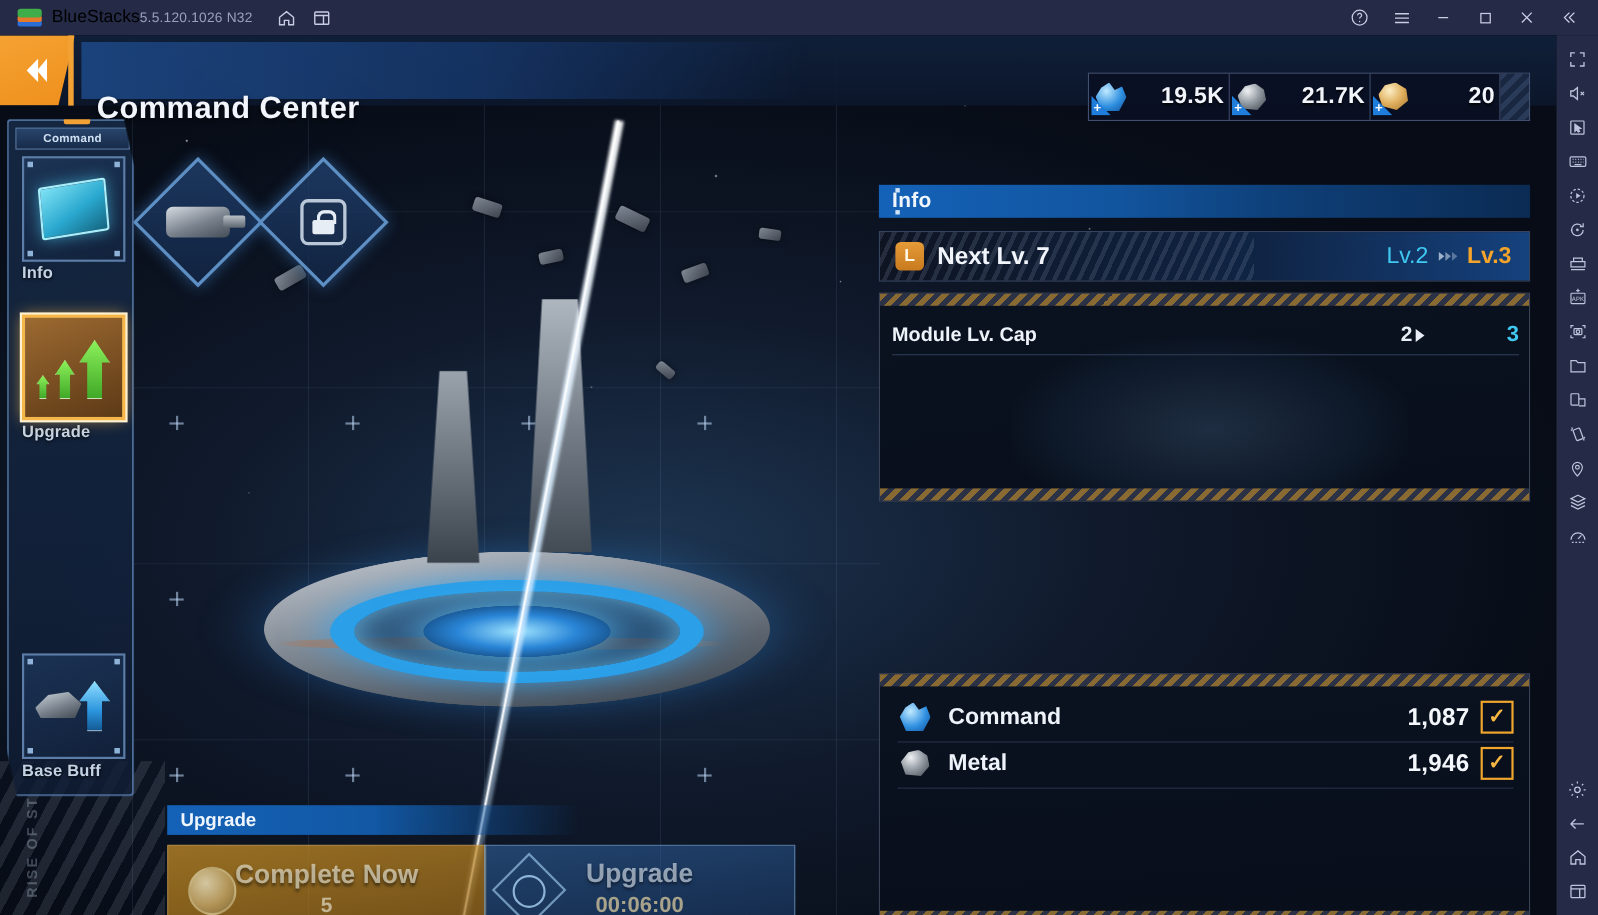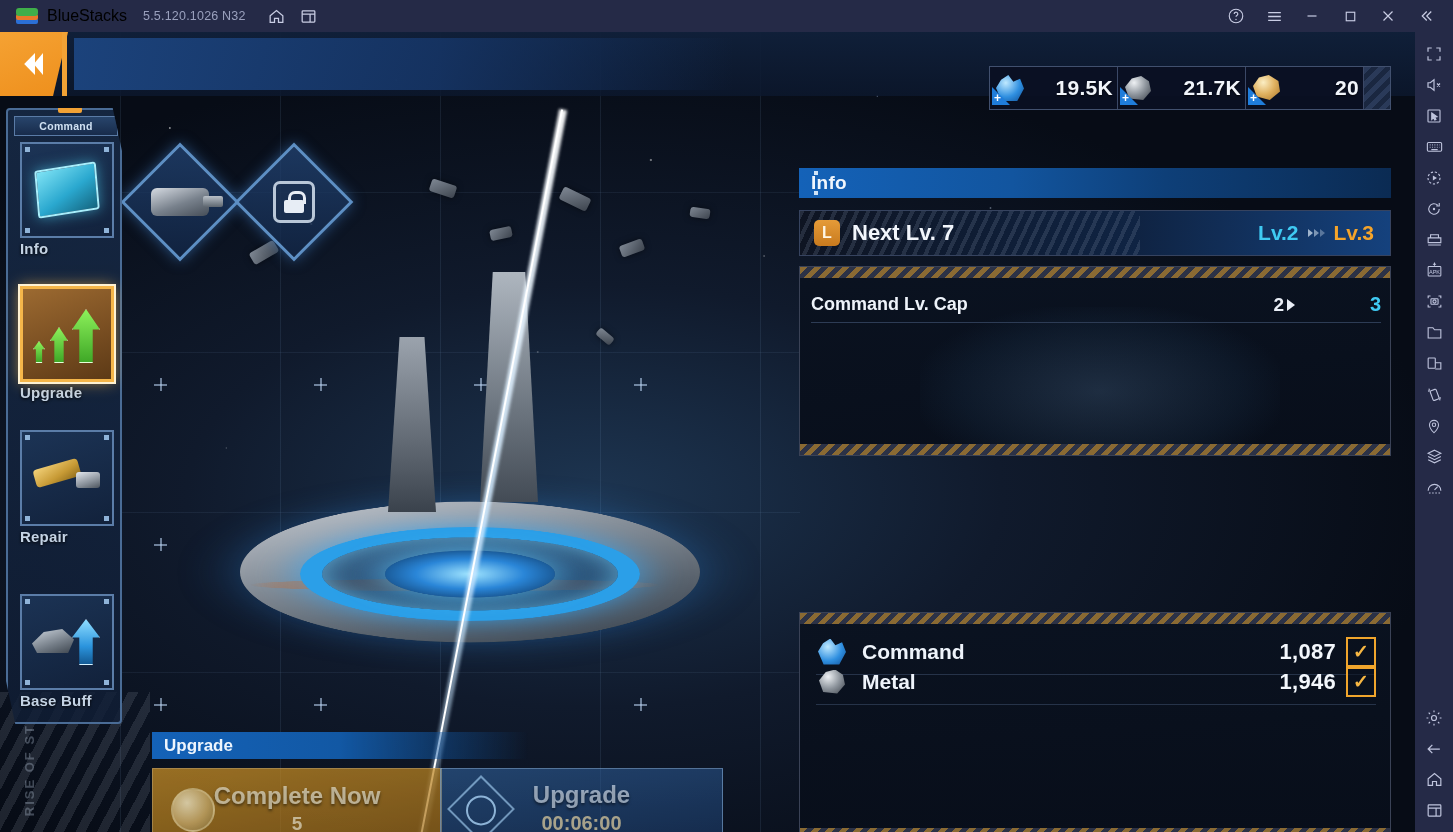--- a/index.html
+++ b/index.html
@@ -15,21 +15,21 @@
   
   .titlebar {
     position: absolute; left: 0; top: 0; width: 1453px; height: 32px;
     background: #252a47; display: flex; align-items: center; padding: 0 6px;
   }
   .bs-logo { width: 22px; height: 22px; margin: 0 9px 0 10px; position: relative; }
   .bs-logo i { position: absolute; left: 0; display: block; width: 22px; height: 6px; border-radius: 2px; }
   .bs-logo i:nth-child(1) { top: 13px; background: #2b6fd6; }
   .bs-logo i:nth-child(2) { top: 9px; background: #e8792a; }
   .bs-logo i:nth-child(3) { top: 3px; background: #3fae4a; height: 8px; border-radius: 3px; }
-  .bs-ver { color: #9aa0bd; font-size: 12.5px; margin-left: 16px; letter-spacing: .2px; }
+  .bs-ver { color: #9aa0bd; font-size: 12.5px; margin-left: 0; letter-spacing: .2px; }
   .tb-icons { display: flex; align-items: center; gap: 2px; margin-left: 16px; }
   .tb-btn {
     width: 30px; height: 26px; display: flex; align-items: center; justify-content: center;
     color: #c9cde4; cursor: pointer; border-radius: 3px;
   }
   .tb-right { margin-left: auto; display: flex; align-items: center; gap: 4px; padding-right: 4px; }
   .tb-right .tb-btn { width: 34px; height: 28px; }
 
   
   .sidebar-right {
@@ -332,21 +332,21 @@
     background: repeating-linear-gradient(115deg, rgba(120,135,160,.22) 0 4px, transparent 4px 10px);
   }
   .lbadge {
     width: 26px; height: 26px; border-radius: 5px; margin-left: 14px; flex: none;
     background: linear-gradient(180deg, #e59b38, #c87a1e);
     display: flex; align-items: center; justify-content: center; position: relative;
   }
   .lbadge span { color: #fff6e4; font-size: 16px; font-weight: bold; line-height: 1; }
   .nextlv-txt { color: #f2f6fc; font-size: 22px; font-weight: bold; margin-left: 12px; position: relative; }
   .lvpair { margin-left: auto; margin-right: 16px; display: flex; align-items: center; gap: 9px; position: relative; }
-  .lv-from { color: #3fc9f2; font-size: 21px; font-weight: bold; }
+  .lv-from { color: #3fc9f2; font-size: 21px; font-weight: normal; }
   .lv-to { color: #f5a42a; font-size: 21px; font-weight: bold; }
   .arrows { display: flex; gap: 1px; align-items: center; }
   .arrows i { width: 0; height: 0; border-left: 5px solid #9fb4cc; border-top: 4px solid transparent; border-bottom: 4px solid transparent; }
   .arrows i:nth-child(2) { opacity: .75; } .arrows i:nth-child(3) { opacity: .5; }
 
   .hatchbox {
     position: absolute; border: 1px solid #3a4256;
     background: linear-gradient(180deg, rgba(10,18,32,.95), rgba(8,14,26,.95));
   }
   .hatch-edge {
@@ -560,20 +560,21 @@
 
     <div class="hazard-strip"></div>
     <div class="watermark">RISE OF ST</div>
 
     <div class="game-top">
       <div class="back-btn">
         <div class="back-chev"></div>
       </div>
       <div class="back-accent"></div>
       <div class="title-plate"></div>
+      <div class="title-text">Command Center</div>
 
       <div class="res-strip">
         <div class="res-cell">
           <div class="res-ico">
             <div class="crystal"></div>
             <div class="plus-tag">
                 <span>+</span>
               </div>
           </div>
           <div class="res-val">19.5K</div>
@@ -621,30 +622,20 @@
         <div class="lp-thumb sel">
           <div class="ic-up">
               <i></i>
               <i></i>
               <i></i>
             </div>
         </div>
         <div class="lp-label">Upgrade</div>
       </div>
 
-      <div class="lp-item" style="top:320px">
-        <div class="lp-thumb">
-          <span class="corner tl"></span>
-            <span class="corner tr"></span>
-            <span class="corner bl"></span>
-            <span class="corner br"></span>
-          <div class="ic-wrench"></div>
-        </div>
-        <div class="lp-label">Repair</div>
-      </div>
 
       <div class="lp-item" style="top:484px">
         <div class="lp-thumb">
           <span class="corner tl"></span>
             <span class="corner tr"></span>
             <span class="corner bl"></span>
             <span class="corner br"></span>
           <div class="ic-buff"></div>
         </div>
         <div class="lp-label">Base Buff</div>
@@ -671,21 +662,21 @@
             <i></i>
           </span>
         <span class="lv-to">Lv.3</span>
       </div>
     </div>
 
     <div class="hatchbox modcap">
       <div class="hatch-edge top"></div>
       <div class="bgart"></div>
       <div class="row">
-        <span class="lbl">Command Lv. Cap</span>
+        <span class="lbl">Module Lv. Cap</span>
         <span class="cur">
           <b>2</b>
             <i></i>
         </span>
         <span class="nxt">3</span>
       </div>
       <div class="hatch-edge bot"></div>
     </div>
 
 
@@ -694,21 +685,21 @@
       <div class="cost-row" style="top:16px">
         <span class="cost-ico">
             <span class="crystal" style="left:2px;top:4px"></span>
           </span>
         <span class="cost-name">Command</span>
         <span class="cost-val">1,087</span>
         <span class="check">
             <span>✓</span>
           </span>
       </div>
-      <div class="cost-row" style="top:46px">
+      <div class="cost-row" style="top:58px">
         <span class="cost-ico">
             <span class="metalrock" style="left:3px;top:5px"></span>
           </span>
         <span class="cost-name">Metal</span>
         <span class="cost-val">1,946</span>
         <span class="check">
             <span>✓</span>
           </span>
       </div>
       <div class="hatch-edge bot"></div>

